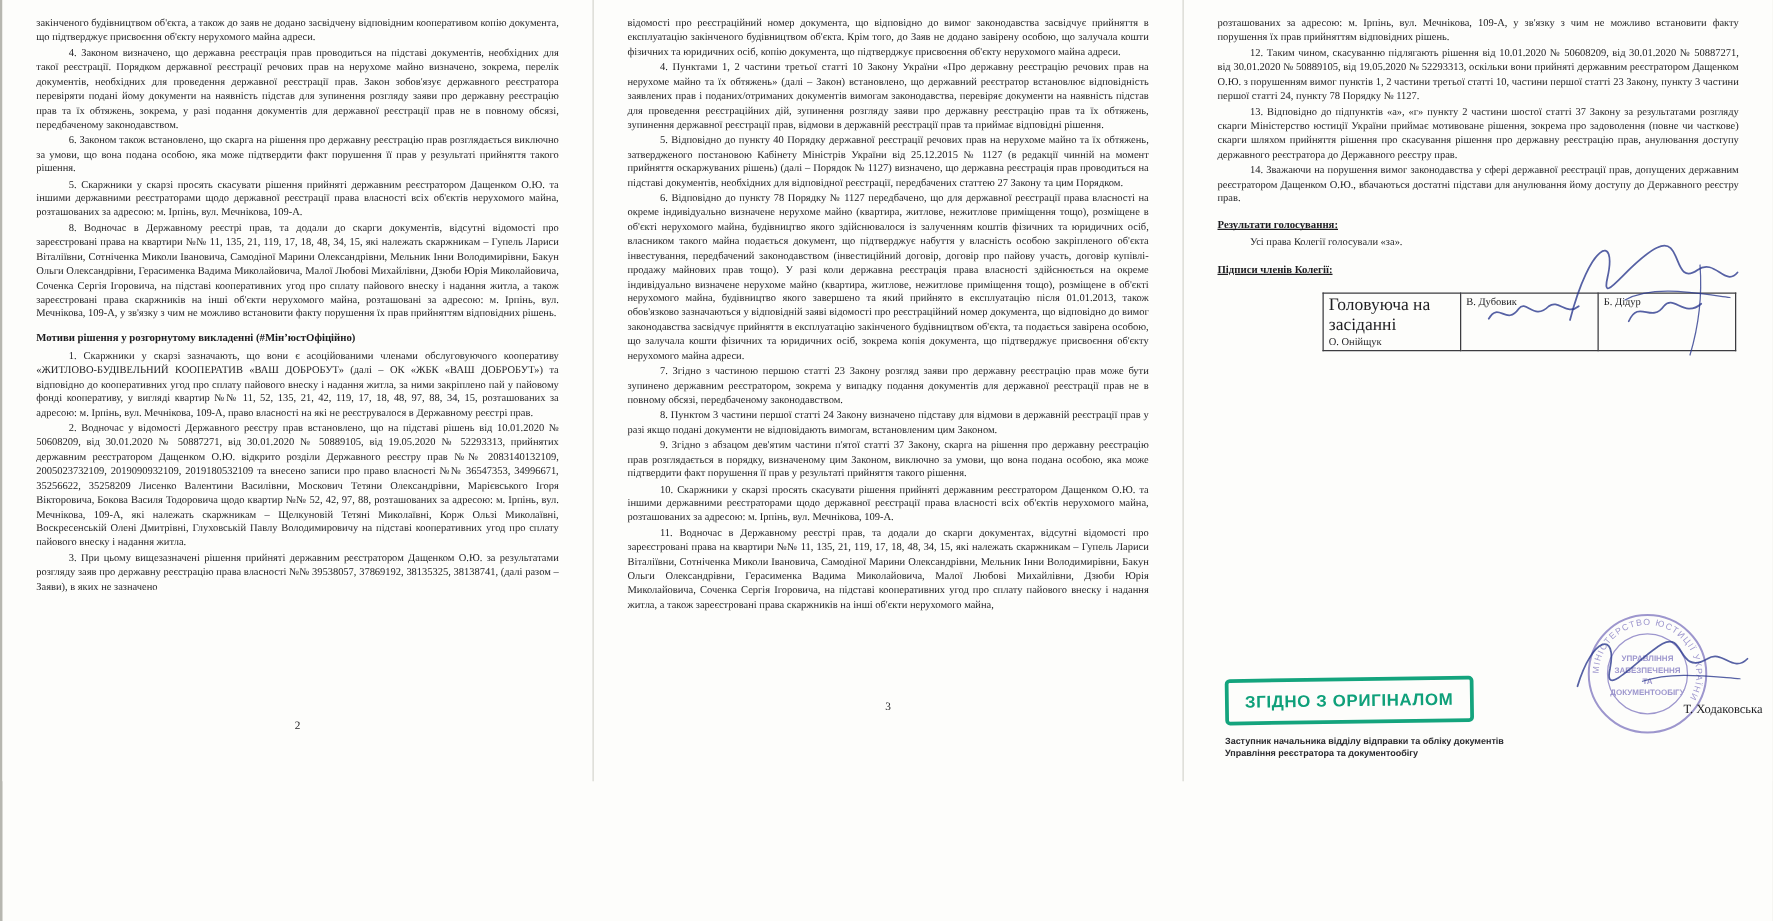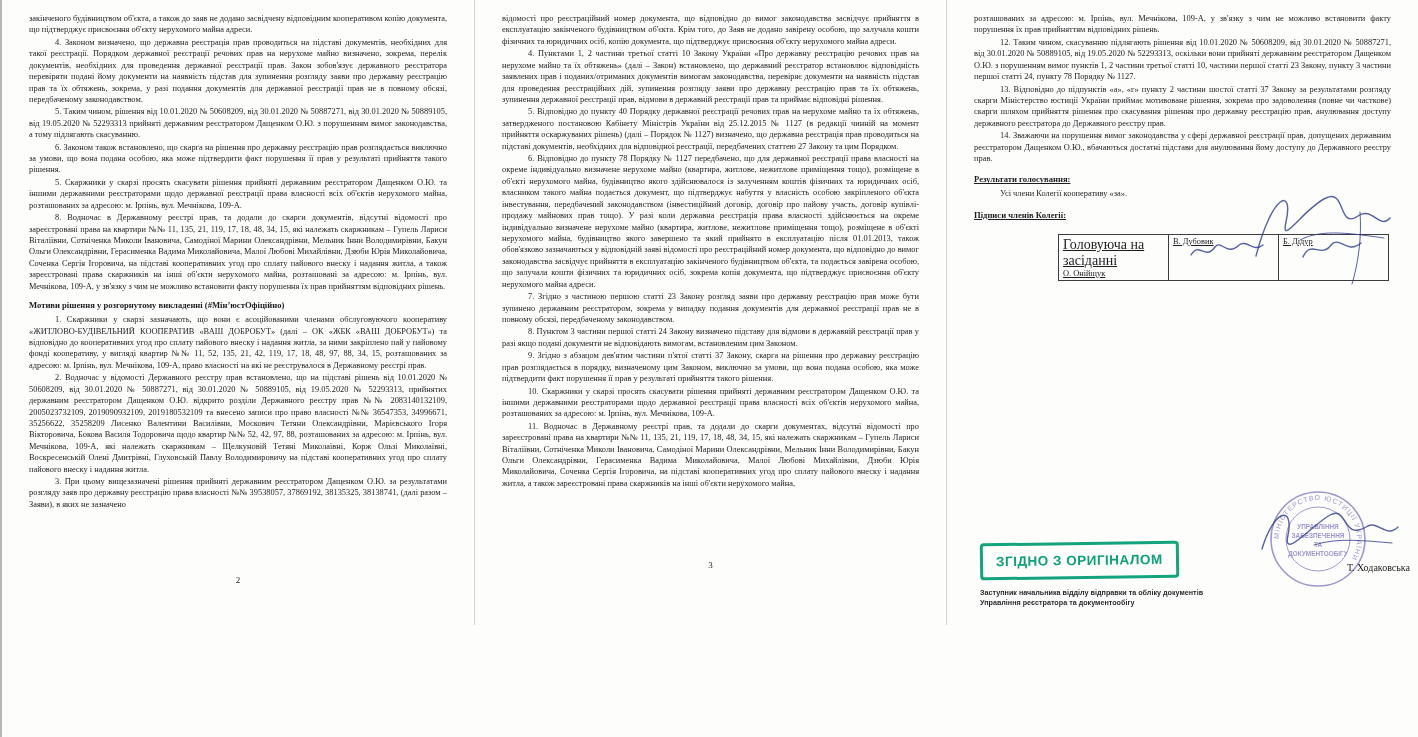--- a/index.html
+++ b/index.html
@@ -39,21 +39,21 @@
   }
   .heading.voting, .heading.signatures { text-decoration:underline; margin-top:10px; }
 
   .page-number {
     position:absolute; left:50%; transform:translateX(-50%);
     font-size:9px;
   }
   .pn2 { bottom:40px; }
   .pn3 { bottom:55px; }
 
-  .sig-area { position:relative; margin-top:8px;text-decoration:underline; }
+  .sig-area { position:relative; margin-top:8px; }
   .sig-table {
     border-collapse:collapse;
     margin:14px 0 0 84px;
     table-layout:fixed;
   }
   .sig-table td {
     border:1px solid #3c3c40;
     width:110px; height:31px;
     vertical-align:top;
     padding:2px 4px;
@@ -114,21 +114,20 @@
   }
 </style>
 </head>
 <body>
 
 <div class="scan">
 
   <div class="page">
     <p class="para cont">закінченого будівництвом об'єкта, а також до заяв не додано засвідчену відповідним кооперативом копію документа, що підтверджує присвоєння об'єкту нерухомого майна адреси.</p>
     <p class="para">4. Законом визначено, що державна реєстрація прав проводиться на підставі документів, необхідних для такої реєстрації. Порядком державної реєстрації речових прав на нерухоме майно визначено, зокрема, перелік документів, необхідних для проведення державної реєстрації прав. Закон зобов'язує державного реєстратора перевіряти подані йому документи на наявність підстав для зупинення розгляду заяви про державну реєстрацію прав та їх обтяжень, зокрема, у разі подання документів для державної реєстрації прав не в повному обсязі, передбаченому законодавством.</p>
-    <p class="para">5. Таким чином, рішення від 10.01.2020 № 50608209, від 30.01.2020 № 50887271, від 30.01.2020 № 50889105, від 19.05.2020 № 52293313 прийняті державним реєстратором Дащенком О.Ю. з порушенням вимог законодавства, а тому підлягають скасуванню.</p>
     <p class="para">6. Законом також встановлено, що скарга на рішення про державну реєстрацію прав розглядається виключно за умови, що вона подана особою, яка може підтвердити факт порушення її прав у результаті прийняття такого рішення.</p>
     <p class="para">5. Скаржники у скарзі просять скасувати рішення прийняті державним реєстратором Дащенком О.Ю. та іншими державними реєстраторами щодо державної реєстрації права власності всіх об'єктів нерухомого майна, розташованих за адресою: м. Ірпінь, вул. Мечнікова, 109-А.</p>
     <p class="para">8. Водночас в Державному реєстрі прав, та додали до скарги документів, відсутні відомості про зареєстровані права на квартири №№ 11, 135, 21, 119, 17, 18, 48, 34, 15, які належать скаржникам – Гупель Лариси Віталіївни, Сотніченка Миколи Івановича, Самодіної Марини Олександрівни, Мельник Інни Володимирівни, Бакун Ольги Олександрівни, Герасименка Вадима Миколайовича, Малої Любові Михайлівни, Дзюби Юрія Миколайовича, Соченка Сергія Ігоровича, на підставі кооперативних угод про сплату пайового внеску і надання житла, а також зареєстровані права скаржників на інші об'єкти нерухомого майна, розташовані за адресою: м. Ірпінь, вул. Мечнікова, 109-А, у зв'язку з чим не можливо встановити факту порушення їх прав прийняттям відповідних рішень.</p>
     <p class="heading">Мотиви рішення у розгорнутому викладенні (#МінʼюстОфіційно)</p>
     <p class="para">1. Скаржники у скарзі зазначають, що вони є асоційованими членами обслуговуючого кооперативу «ЖИТЛОВО-БУДІВЕЛЬНИЙ КООПЕРАТИВ «ВАШ ДОБРОБУТ» (далі – ОК «ЖБК «ВАШ ДОБРОБУТ») та відповідно до кооперативних угод про сплату пайового внеску і надання житла, за ними закріплено пай у пайовому фонді кооперативу, у вигляді квартир №№ 11, 52, 135, 21, 42, 119, 17, 18, 48, 97, 88, 34, 15, розташованих за адресою: м. Ірпінь, вул. Мечнікова, 109-А, право власності на які не реєструвалося в Державному реєстрі прав.</p>
     <p class="para">2. Водночас у відомості Державного реєстру прав встановлено, що на підставі рішень від 10.01.2020 № 50608209, від 30.01.2020 № 50887271, від 30.01.2020 № 50889105, від 19.05.2020 № 52293313, прийнятих державним реєстратором Дащенком О.Ю. відкрито розділи Державного реєстру прав №№ 2083140132109, 2005023732109, 2019090932109, 2019180532109 та внесено записи про право власності №№ 36547353, 34996671, 35256622, 35258209 Лисенко Валентини Василівни, Москович Тетяни Олександрівни, Марієвського Ігоря Вікторовича, Бокова Василя Тодоровича щодо квартир №№ 52, 42, 97, 88, розташованих за адресою: м. Ірпінь, вул. Мечнікова, 109-А, які належать скаржникам – Щелкуновій Тетяні Миколаївні, Корж Ользі Миколаївні, Воскресенській Олені Дмитрівні, Глуховській Павлу Володимировичу на підставі кооперативних угод про сплату пайового внеску і надання житла.</p>
     <p class="para">3. При цьому вищезазначені рішення прийняті державним реєстратором Дащенком О.Ю. за результатами розгляду заяв про державну реєстрацію права власності №№ 39538057, 37869192, 38135325, 38138741, (далі разом – Заяви), в яких не зазначено</p>
     <div class="page-number pn2">2</div>
   </div>
 
@@ -145,21 +144,21 @@
     <div class="page-number pn3">3</div>
   </div>
 
   <div class="page">
     <p class="para cont">розташованих за адресою: м. Ірпінь, вул. Мечнікова, 109-А, у зв'язку з чим не можливо встановити факту порушення їх прав прийняттям відповідних рішень.</p>
     <p class="para">12. Таким чином, скасуванню підлягають рішення від 10.01.2020 № 50608209, від 30.01.2020 № 50887271, від 30.01.2020 № 50889105, від 19.05.2020 № 52293313, оскільки вони прийняті державним реєстратором Дащенком О.Ю. з порушенням вимог пунктів 1, 2 частини третьої статті 10, частини першої статті 23 Закону, пункту 3 частини першої статті 24, пункту 78 Порядку № 1127.</p>
     <p class="para">13. Відповідно до підпунктів «а», «г» пункту 2 частини шостої статті 37 Закону за результатами розгляду скарги Міністерство юстиції України приймає мотивоване рішення, зокрема про задоволення (повне чи часткове) скарги шляхом прийняття рішення про скасування рішення про державну реєстрацію прав, анулювання доступу державного реєстратора до Державного реєстру прав.</p>
     <p class="para">14. Зважаючи на порушення вимог законодавства у сфері державної реєстрації прав, допущених державним реєстратором Дащенком О.Ю., вбачаються достатні підстави для анулювання йому доступу до Державного реєстру прав.</p>
 
     <p class="heading voting">Результати голосування:</p>
-    <p class="para">Усі члени Колегії кооперативу «за».</p>
+    <p class="para">Усі права Колегії голосували «за».</p>
 
     <div class="sig-area">
       <p class="heading signatures">Підписи членів Колегії:</p>
 
       <svg class="big-sig" viewBox="0 0 155 115">
         <path class="ink" d="M14,80 C30,18 52,10 44,46 C38,72 62,32 84,22 C104,12 96,54 116,40 C130,30 138,54 148,42"></path>
         <path class="ink thin" d="M58,64 C80,52 112,58 142,62"></path>
         <path class="ink thin" d="M118,36 C120,62 116,88 110,108"></path>
       </svg>
 

